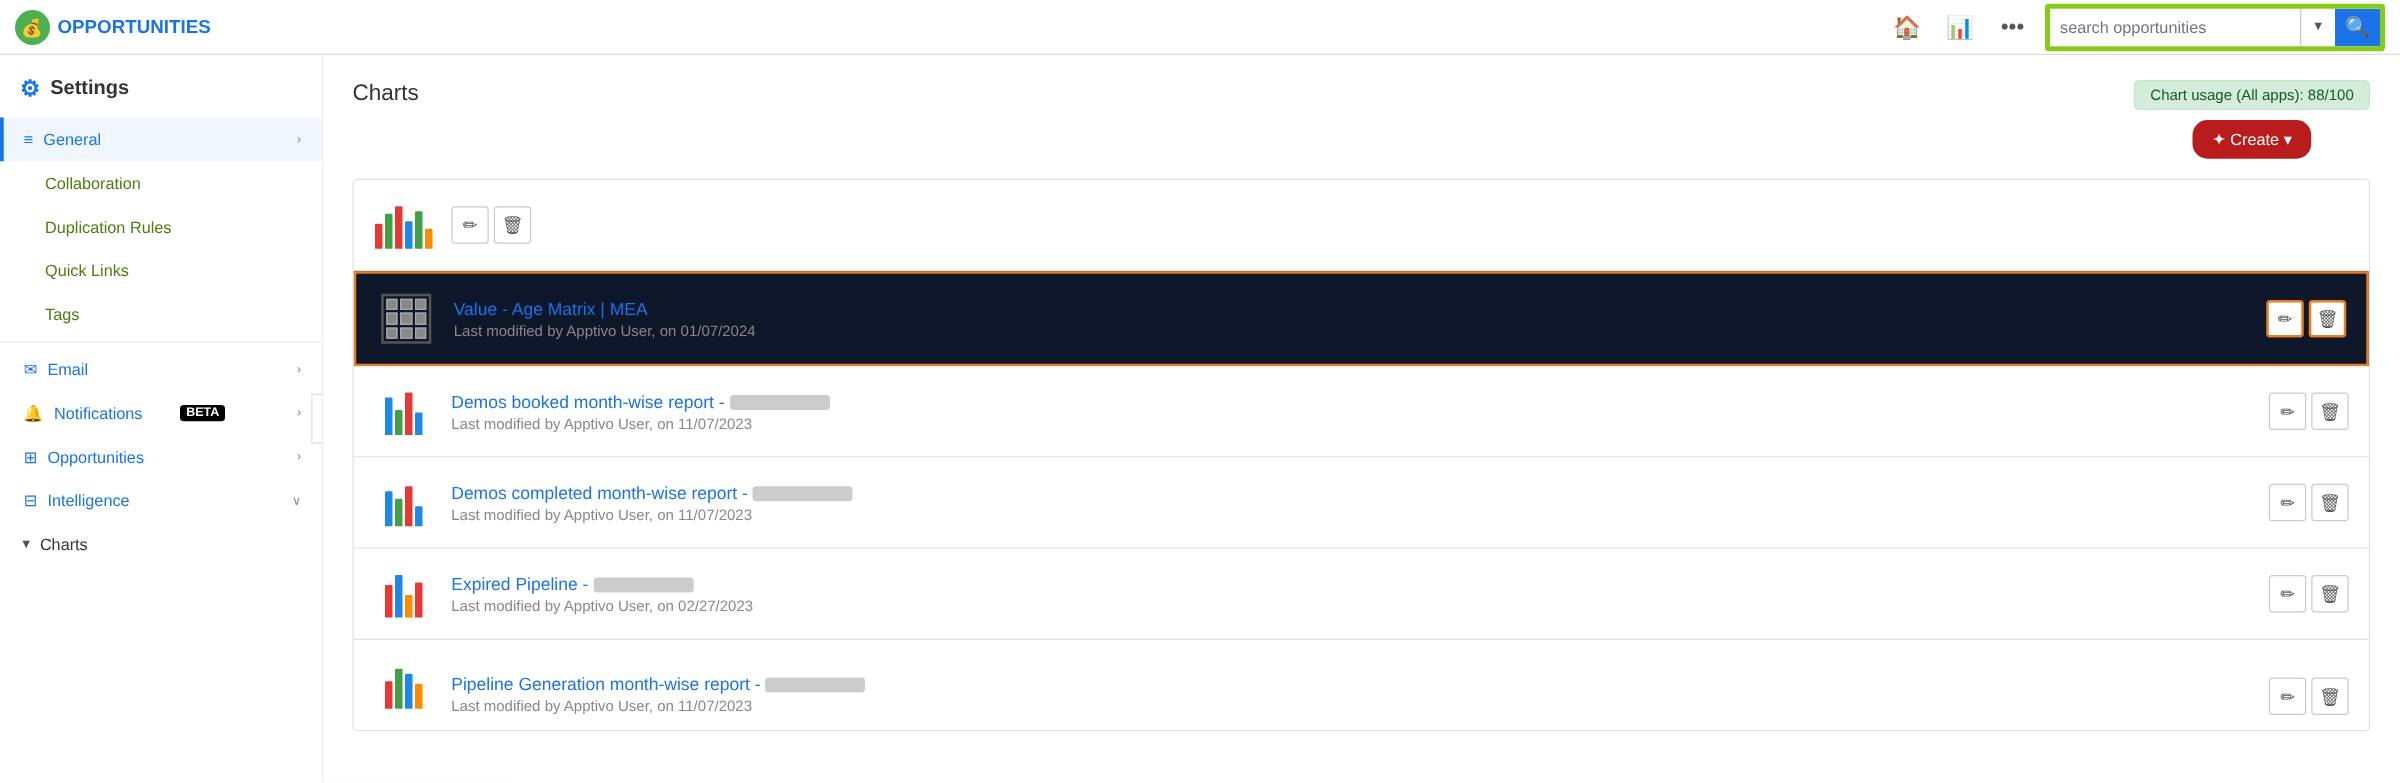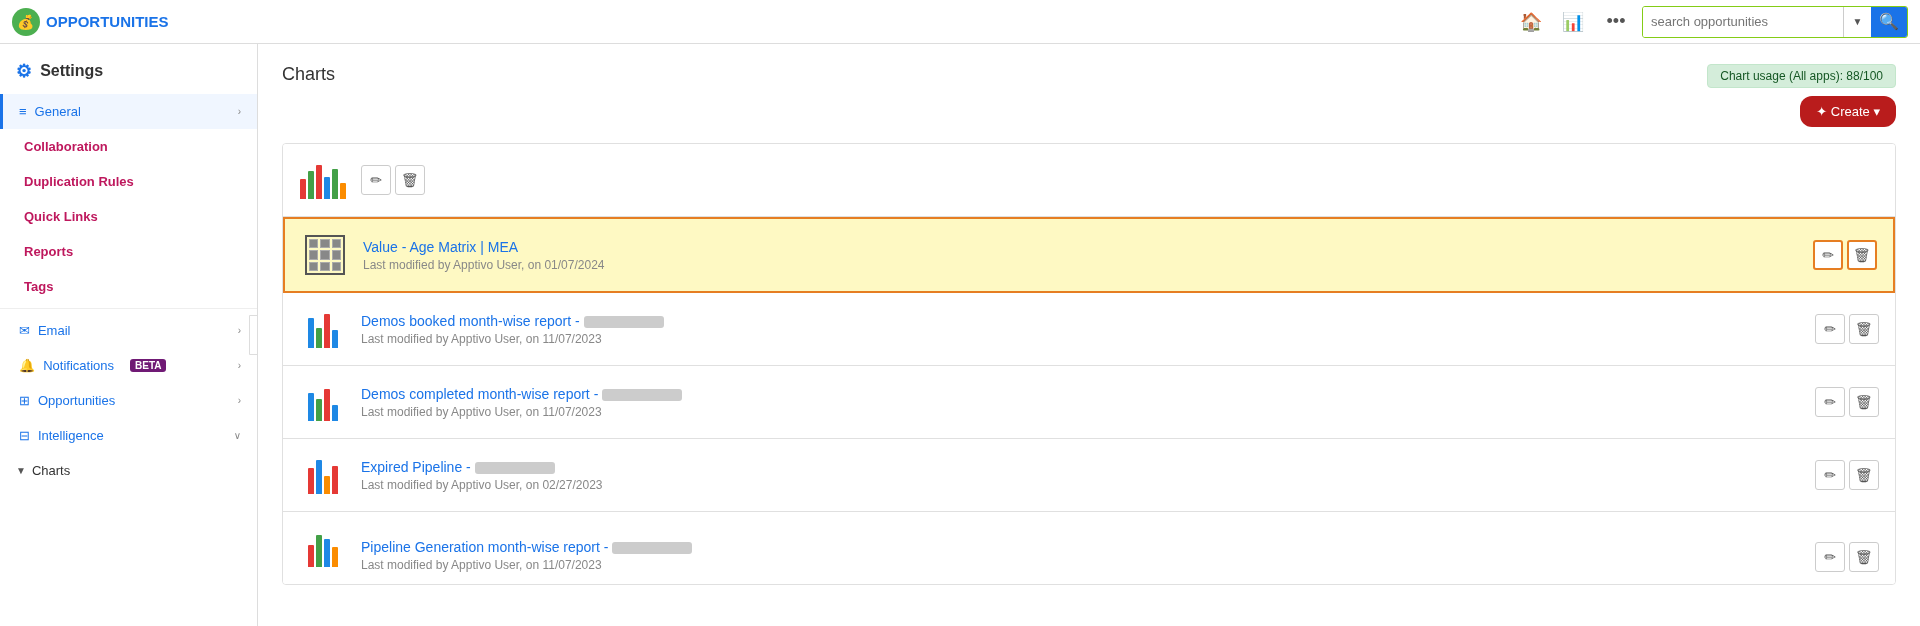--- a/index.html
+++ b/index.html
@@ -42,21 +42,21 @@
       display: flex;
       align-items: center;
       justify-content: center;
       cursor: pointer;
       color: #555;
       font-size: 18px;
       border-radius: 4px;
     }
     .search-wrapper {
       display: flex;
-      border: 1px solid #84cc16;
+      border: 4px solid #84cc16;
       border-radius: 3px;
       overflow: hidden;
     }
     .search-input {
       width: 200px;
       height: 30px;
       border: none;
       outline: none;
       padding: 0 8px;
       font-size: 13px;
@@ -129,36 +129,35 @@
     .sidebar-nav-item.active {
       border-left: 3px solid #1a73e8;
       background: #f0f6ff;
     }
     .sidebar-nav-item .item-label {
       display: flex;
       align-items: center;
       gap: 8px;
     }
     .sidebar-plain-item {
-      padding: 10px 24px;
-      cursor: pointer;
-      color: #be185d;
+      padding: 10px 36px;
+      cursor: pointer;
+      color: #4d7c0f;
       font-size: 13px;
-      font-weight: bold;
     }
     .sidebar-divider { border: none; border-top: 1px solid #eee; margin: 4px 0; }
     .chevron-icon { font-size: 10px; color: #888; }
     .beta-badge {
-      background: #701a75;
+      background: #000000;
       color: white;
       font-size: 10px;
       font-weight: bold;
       padding: 1px 5px;
       border-radius: 3px;
-      margin-left: 8px;
+      margin-left: 22px;
     }
     .collapse-toggle {
       display: flex;
       align-items: center;
       gap: 6px;
       padding: 10px 16px;
       cursor: pointer;
       font-size: 13px;
       color: #333;
       font-weight: 500;
@@ -222,37 +221,37 @@
       border-radius: 12px;
       cursor: pointer;
       font-size: 13px;
       display: flex;
       align-items: center;
       gap: 6px;
     }
     .header-right {
       display: flex;
       flex-direction: column;
-      align-items: flex-end;
+      align-items: center;
       gap: 8px;
     }
 
     
     .chart-list { border: 1px solid #e0e0e0; border-radius: 4px; overflow: hidden; }
     .chart-item {
       display: flex;
       align-items: center;
       padding: 12px 16px;
       border-bottom: 1px solid #e0e0e0;
       background: #fff;
     }
     .chart-item:last-child { border-bottom: none; align-items: flex-end; }
     .chart-item.selected {
       border: 2px solid #e67e22;
-      background: #fef9c3;
+      background: #0f172a;
     }
     .chart-icon-wrapper {
       width: 48px;
       height: 48px;
       margin-right: 14px;
       flex-shrink: 0;
       display: flex;
       align-items: center;
       justify-content: center;
     }
@@ -344,21 +343,20 @@
       <div class="item-label">
         <span>≡</span>
         <span>General</span>
       </div>
       <span class="chevron-icon">›</span>
     </div>
 
     <div class="sidebar-plain-item">Collaboration</div>
     <div class="sidebar-plain-item">Duplication Rules</div>
     <div class="sidebar-plain-item">Quick Links</div>
-    <div class="sidebar-plain-item">Reports</div>
     <div class="sidebar-plain-item">Tags</div>
 
     <hr class="sidebar-divider">
 
     <div class="sidebar-nav-item">
       <div class="item-label">
         <span>✉</span>
         <span>Email</span>
       </div>
       <span class="chevron-icon">›</span>

